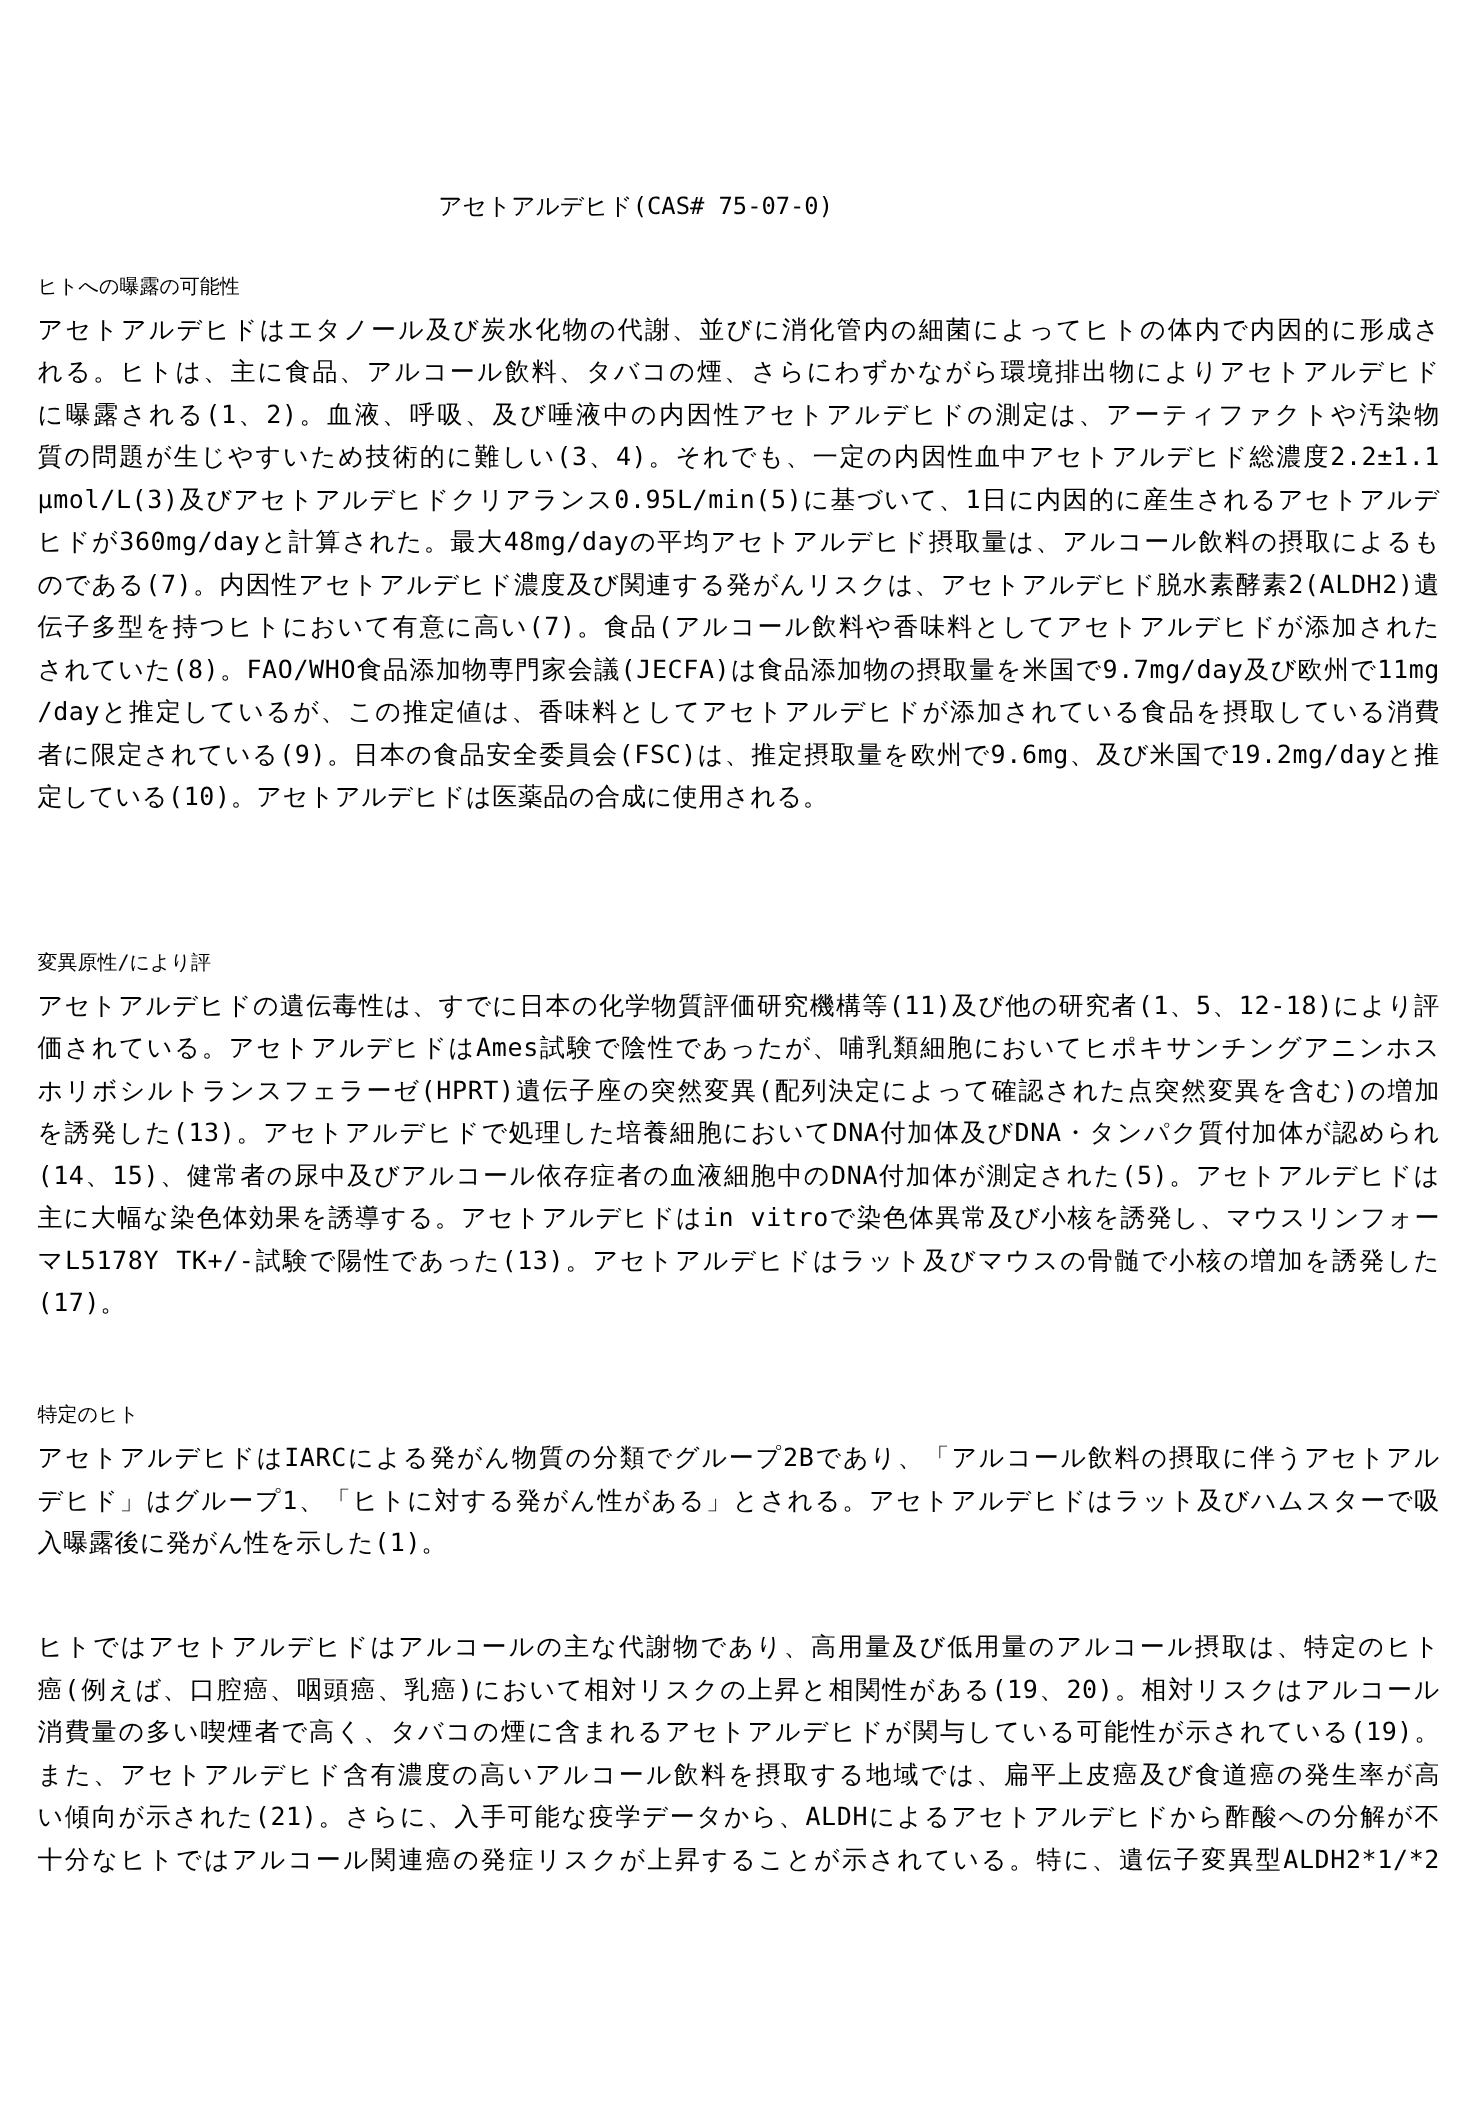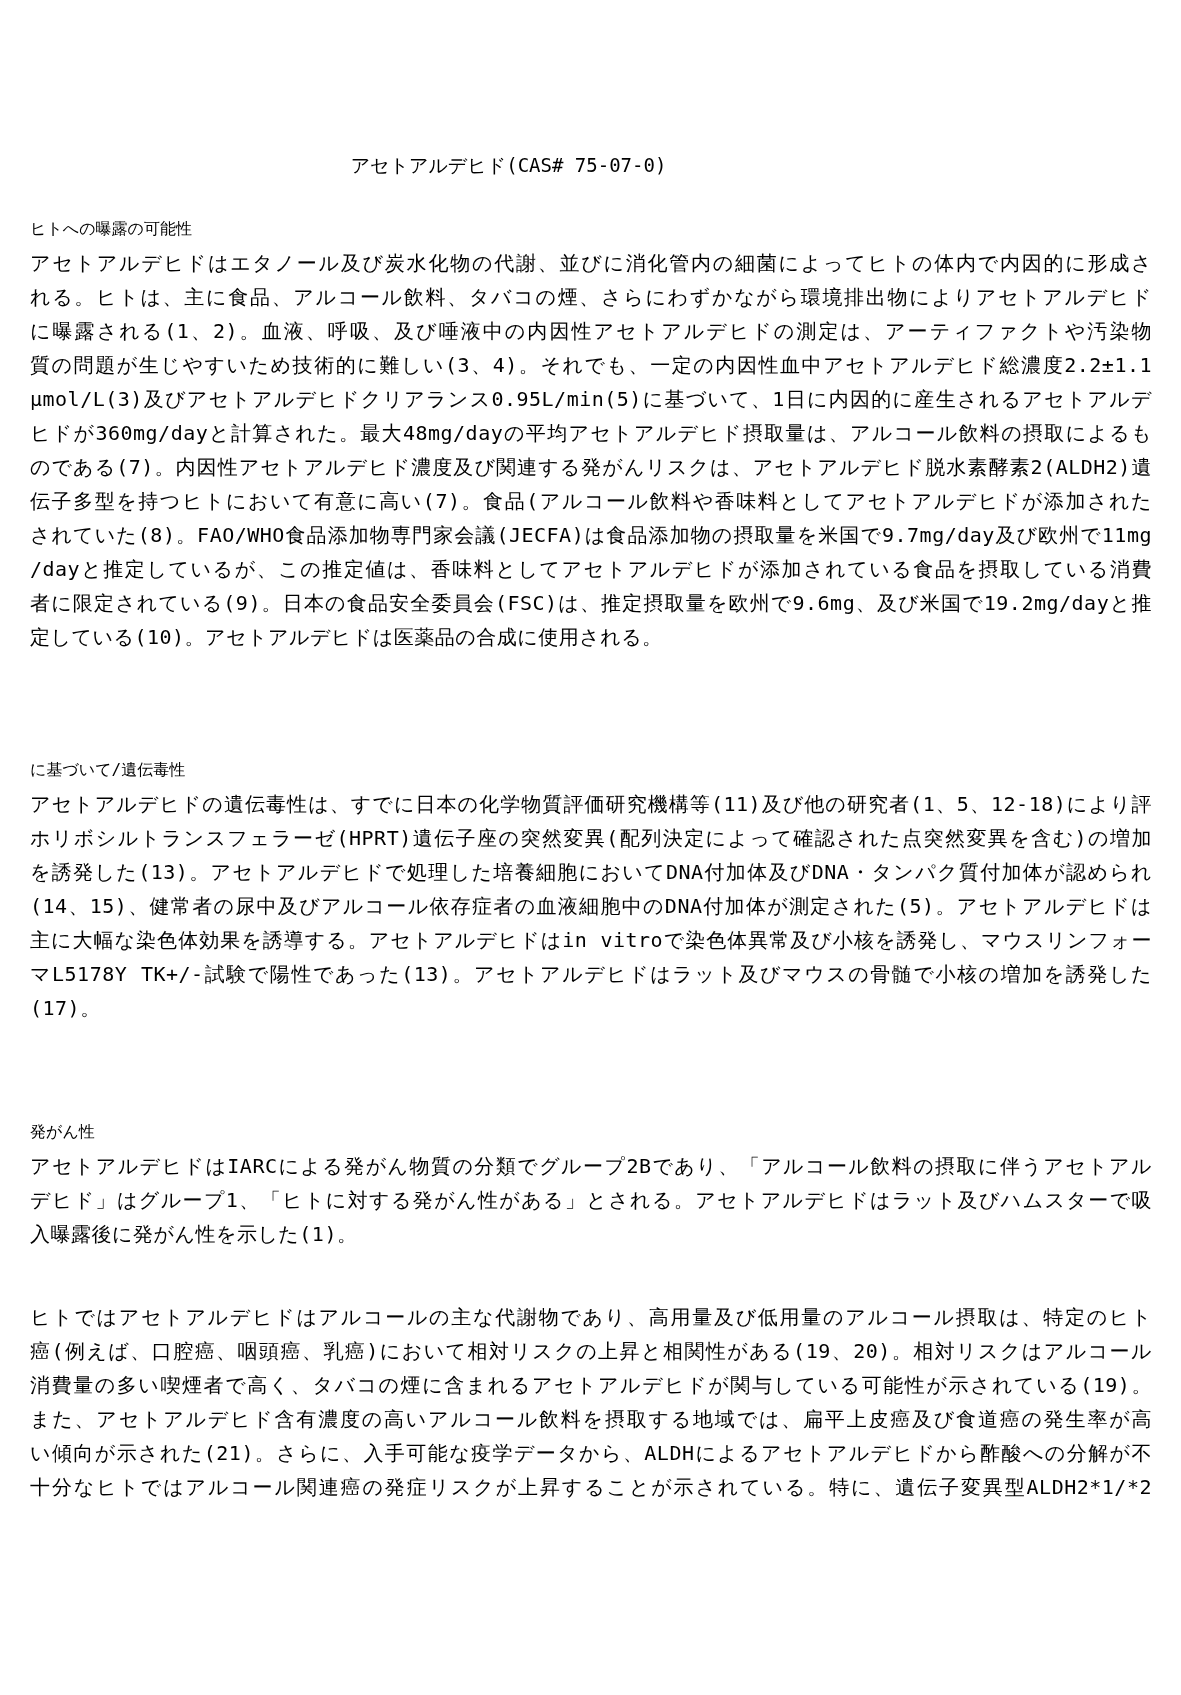--- a/index.html
+++ b/index.html
@@ -72,32 +72,33 @@
     <span class="line">μmol/L(3)及びアセトアルデヒドクリアランス0.95L/min(5)に基づいて、1日に内因的に産生されるアセトアルデ</span>
     <span class="line">ヒドが360mg/dayと計算された。最大48mg/dayの平均アセトアルデヒド摂取量は、アルコール飲料の摂取によるも</span>
     <span class="line">のである(7)。内因性アセトアルデヒド濃度及び関連する発がんリスクは、アセトアルデヒド脱水素酵素2(ALDH2)遺</span>
     <span class="line">伝子多型を持つヒトにおいて有意に高い(7)。食品(アルコール飲料や香味料としてアセトアルデヒドが添加された</span>
     <span class="line">されていた(8)。FAO/WHO食品添加物専門家会議(JECFA)は食品添加物の摂取量を米国で9.7mg/day及び欧州で11mg</span>
     <span class="line">/dayと推定しているが、この推定値は、香味料としてアセトアルデヒドが添加されている食品を摂取している消費</span>
     <span class="line">者に限定されている(9)。日本の食品安全委員会(FSC)は、推定摂取量を欧州で9.6mg、及び米国で19.2mg/dayと推</span>
     <span class="line last">定している(10)。アセトアルデヒドは医薬品の合成に使用される。</span>
   </div>
 
-  <div class="heading" style="top:757px;">に基づいて/遺伝毒性</div>
+  <div class="heading" style="top:757px;">変異原性/により評</div>
   <div class="para" style="top:787px;">
     <span class="line">アセトアルデヒドの遺伝毒性は、すでに日本の化学物質評価研究機構等(11)及び他の研究者(1、5、12-18)により評</span>
+    <span class="line">価されている。アセトアルデヒドはAmes試験で陰性であったが、哺乳類細胞においてヒポキサンチングアニンホス</span>
     <span class="line">ホリボシルトランスフェラーゼ(HPRT)遺伝子座の突然変異(配列決定によって確認された点突然変異を含む)の増加</span>
     <span class="line">を誘発した(13)。アセトアルデヒドで処理した培養細胞においてDNA付加体及びDNA・タンパク質付加体が認められ</span>
     <span class="line">(14、15)、健常者の尿中及びアルコール依存症者の血液細胞中のDNA付加体が測定された(5)。アセトアルデヒドは</span>
     <span class="line">主に大幅な染色体効果を誘導する。アセトアルデヒドはin vitroで染色体異常及び小核を誘発し、マウスリンフォー</span>
     <span class="line">マL5178Y TK+/-試験で陽性であった(13)。アセトアルデヒドはラット及びマウスの骨髄で小核の増加を誘発した</span>
     <span class="line last">(17)。</span>
   </div>
 
-  <div class="heading" style="top:1119px;">発がん性</div>
+  <div class="heading" style="top:1119px;">特定のヒト</div>
   <div class="para" style="top:1149px;">
     <span class="line">アセトアルデヒドはIARCによる発がん物質の分類でグループ2Bであり、「アルコール飲料の摂取に伴うアセトアル</span>
     <span class="line">デヒド」はグループ1、「ヒトに対する発がん性がある」とされる。アセトアルデヒドはラット及びハムスターで吸</span>
     <span class="line last">入曝露後に発がん性を示した(1)。</span>
   </div>
   <div class="para" style="top:1300px;">
     <span class="line">ヒトではアセトアルデヒドはアルコールの主な代謝物であり、高用量及び低用量のアルコール摂取は、特定のヒト</span>
     <span class="line">癌(例えば、口腔癌、咽頭癌、乳癌)において相対リスクの上昇と相関性がある(19、20)。相対リスクはアルコール</span>
     <span class="line">消費量の多い喫煙者で高く、タバコの煙に含まれるアセトアルデヒドが関与している可能性が示されている(19)。</span>
     <span class="line">また、アセトアルデヒド含有濃度の高いアルコール飲料を摂取する地域では、扁平上皮癌及び食道癌の発生率が高</span>

